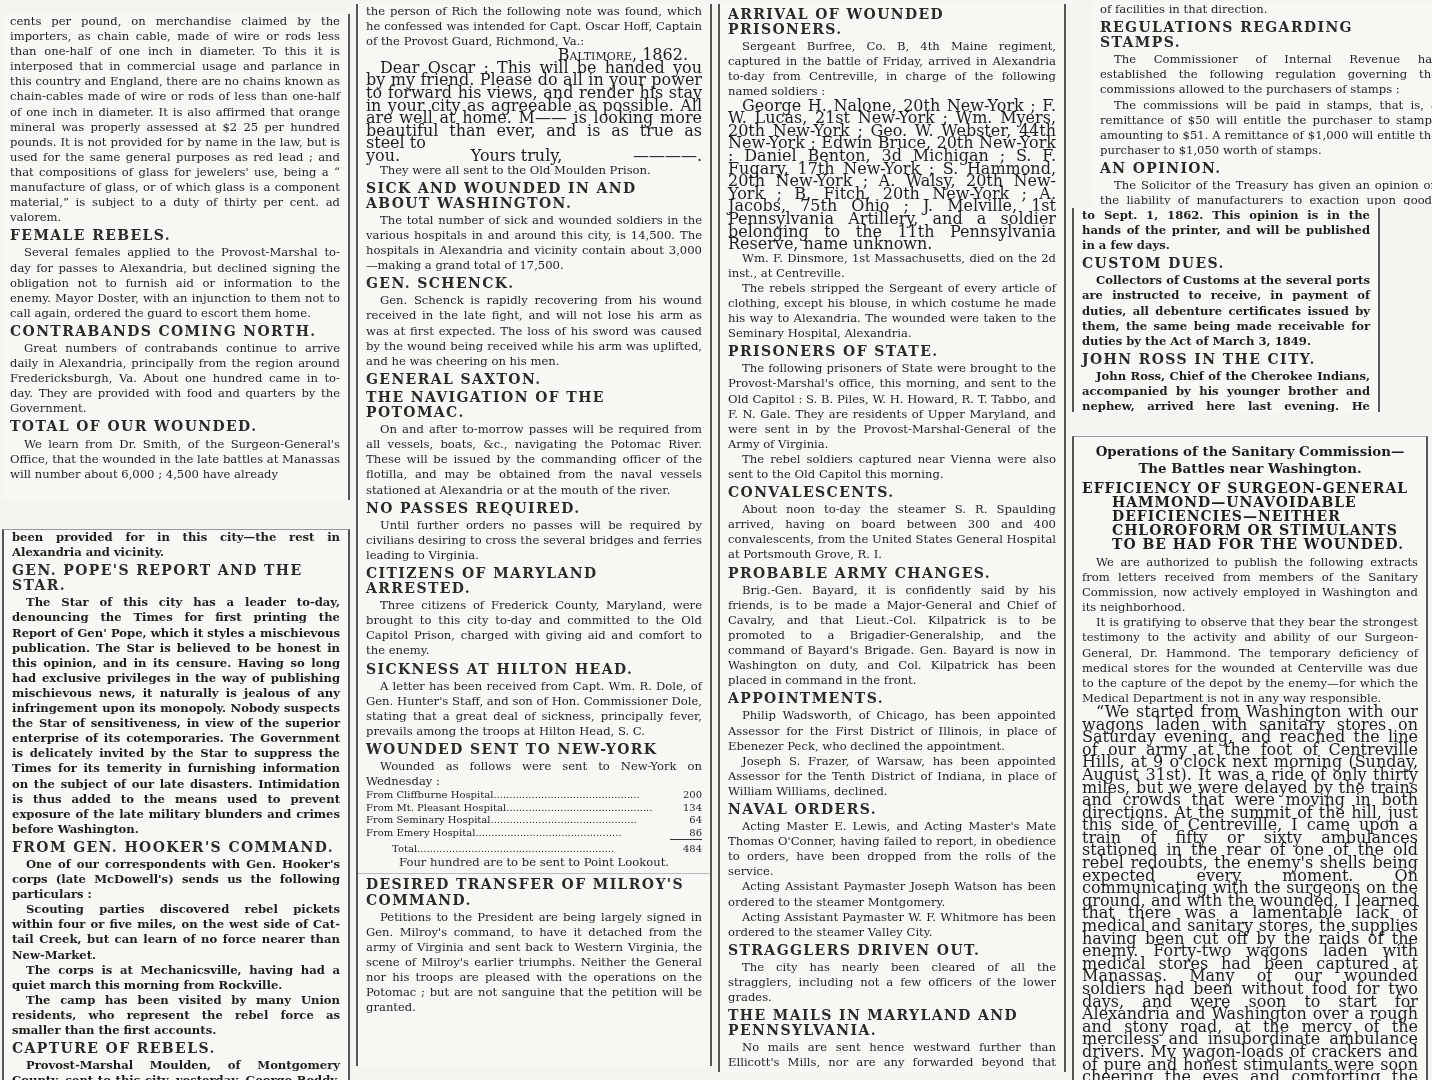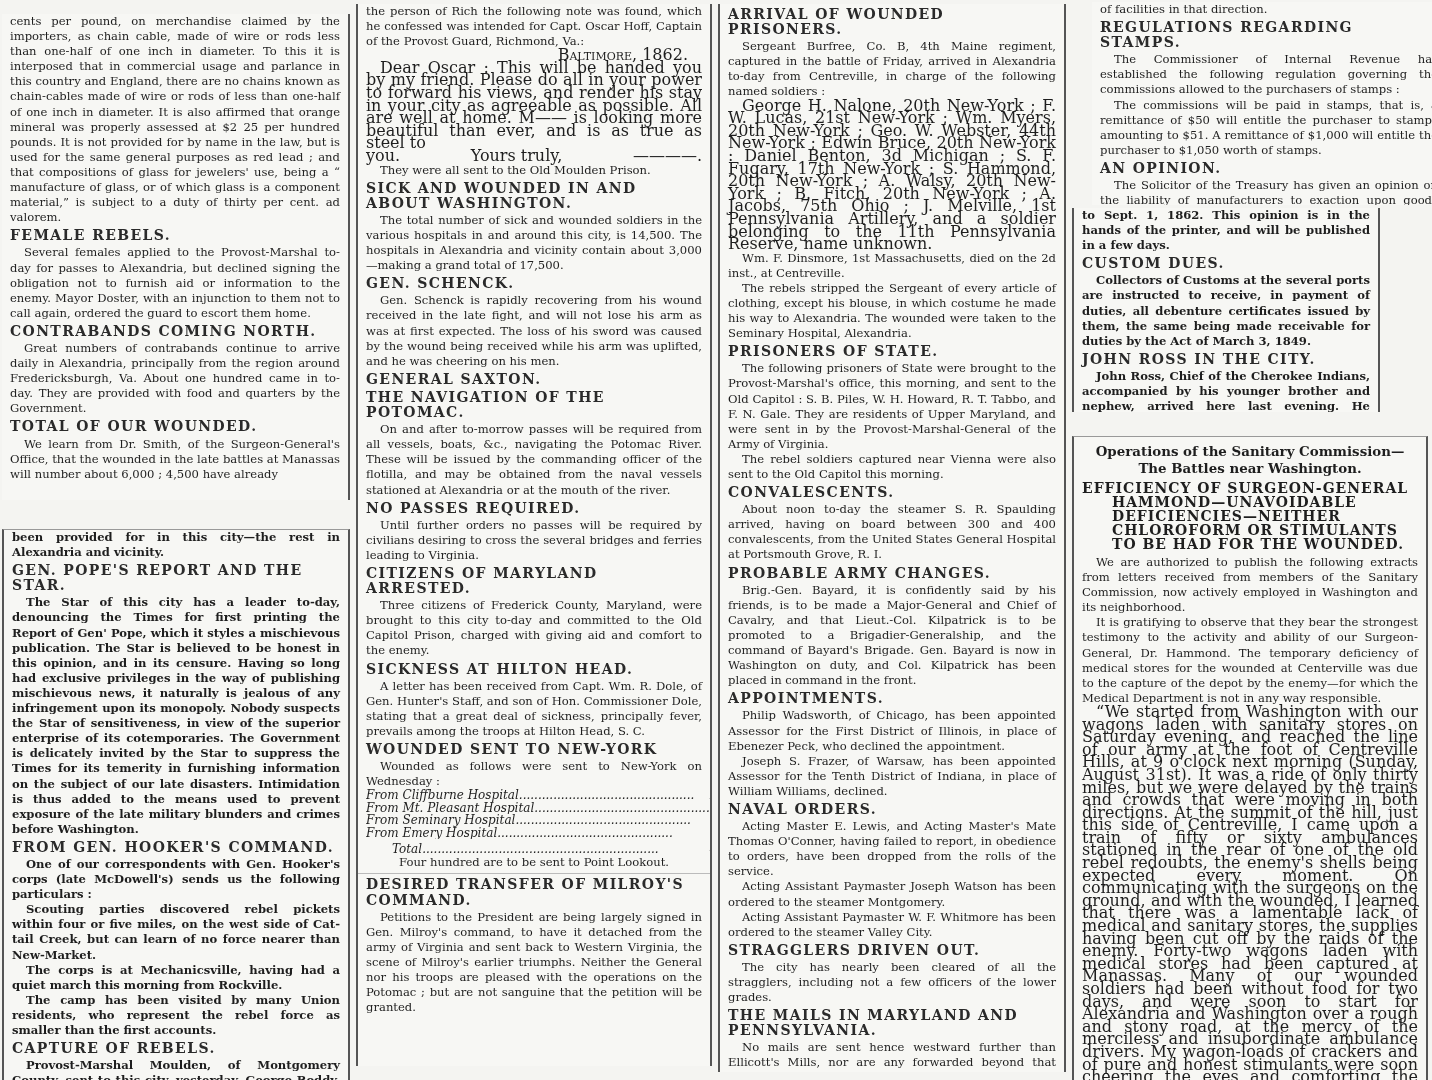--- a/index.html
+++ b/index.html
@@ -29,21 +29,21 @@
     letter-spacing: 1.4px;
     font-weight: bold;
     margin: 3px 0 2px 0;
     color: #2a2a2a;
   }
   p { margin: 0; text-indent: 14px; }
   p.noi { text-indent: 0; }
   .small { font-size: 16px; line-height: 12.6px; }
   .sig { text-align: right; font-variant: small-caps; padding-right: 14px; }
   .yours { display: flex; justify-content: space-between; align-items: flex-end; }
-  table.h { width: 100%; border-collapse: collapse; font-size: 12px; line-height: 12.4px; font-style: italic; }
+  table.h { width: 100%; border-collapse: collapse; font-size: 10px; line-height: 12.4px; }
   table.h td { padding: 0; }
   table.h td.n { text-align: right; width: 32px; }
   table.h td.dots { overflow: hidden; white-space: nowrap; }
   table.h tr.total td { padding-top: 3px; }
   table.h tr.total td.n { border-top: 1px solid #333; }
   .title-big {
     text-align: center; font-weight: bold; font-size: 13.4px; line-height: 17px;
     margin: 6px 0 4px 0;
   }
   .subhead {

